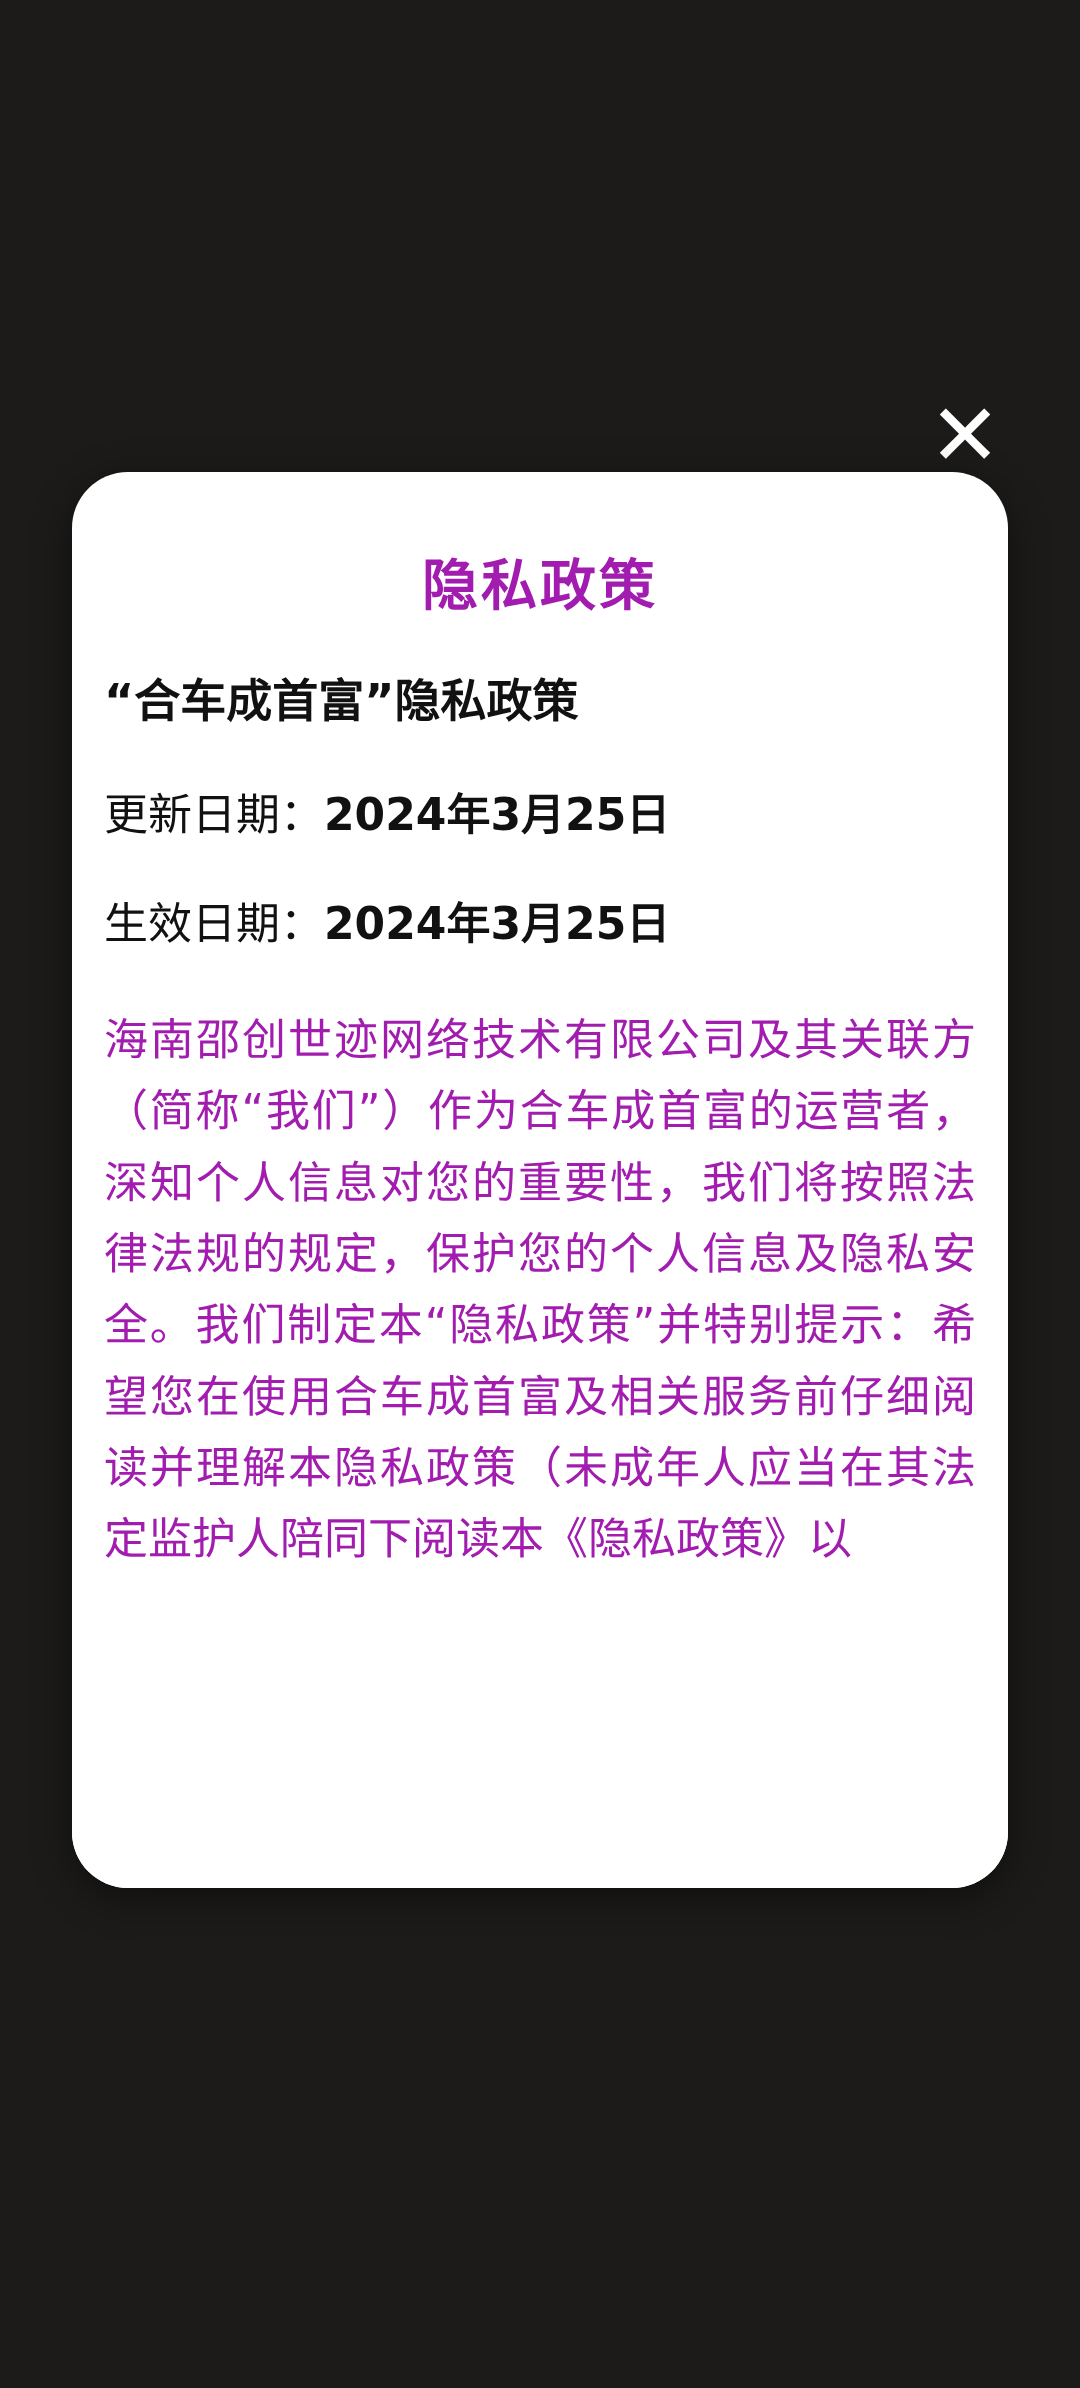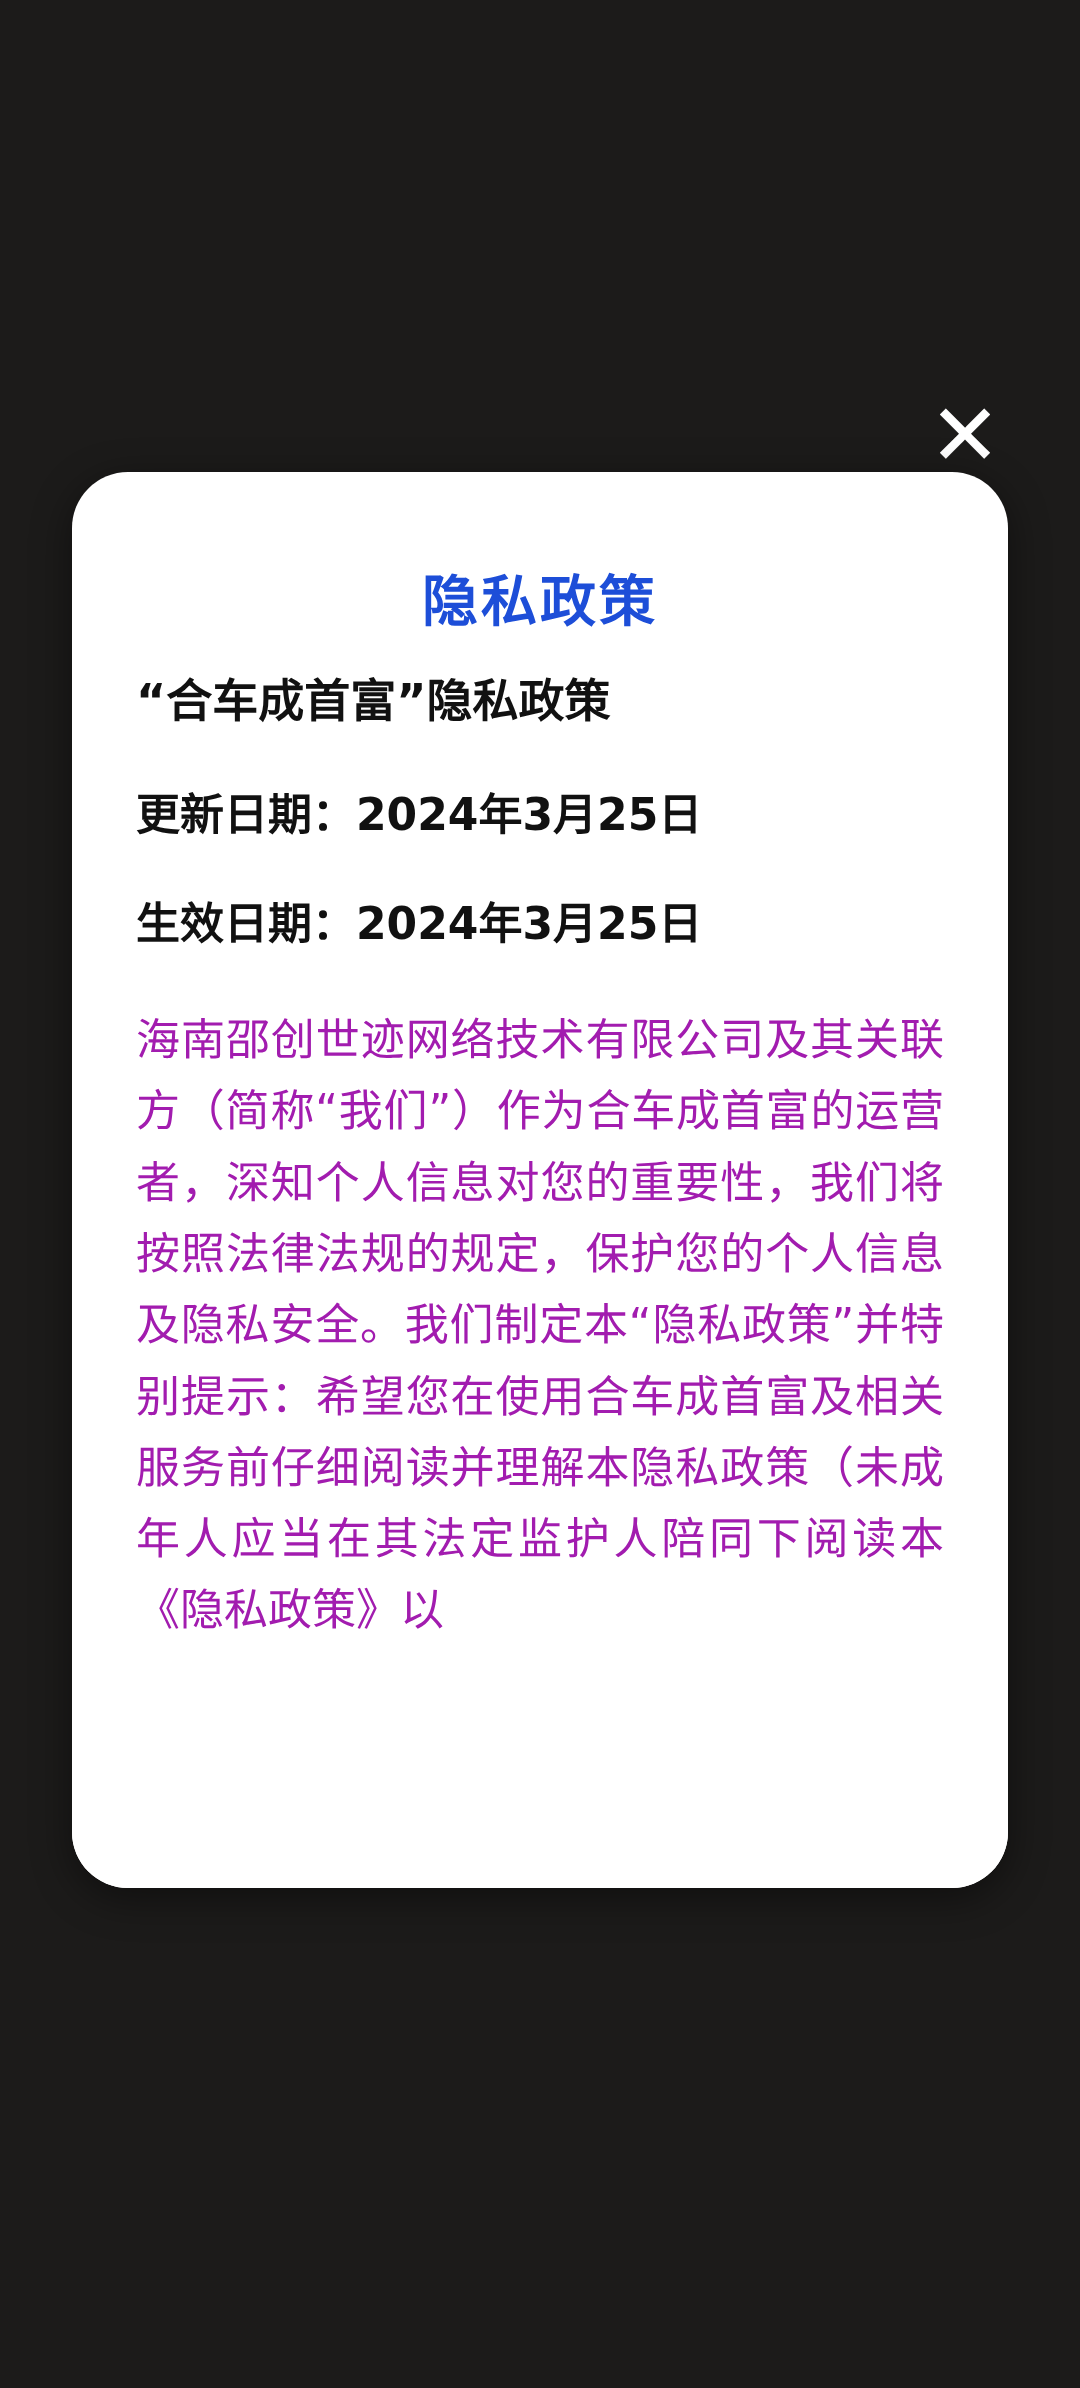--- a/index.html
+++ b/index.html
@@ -50,58 +50,58 @@
     top: 472px;
     width: 936px;
     height: 1416px;
     background: #ffffff;
     border-radius: 56px;
     box-shadow: 0 10px 40px rgba(0,0,0,0.45);
     overflow: hidden;
   }
 
   .dialog-title {
-    margin: 16px;
+    margin: 0;
     padding-top: 68px;
     text-align: center;
-    color: #1d4ed8;
+    color: #a21caf;
     font-size: 56px;
     font-weight: 800;
     letter-spacing: 3px;
     font-family: "DejaVu Sans", "Liberation Sans", sans-serif;
   }
 
   .dialog-body {
     position: absolute;
     left: 0;
     right: 0;
     top: 200px;
     bottom: 130px;
-    padding: 0 64px;
+    padding: 0 32px;
     overflow: hidden;
     -webkit-mask-image: linear-gradient(to bottom, #000 0, #000 92%, rgba(0,0,0,0) 100%);
     mask-image: linear-gradient(to bottom, #000 0, #000 92%, rgba(0,0,0,0) 100%);
   }
 
   .doc-heading {
     margin: 0 0 54px 0;
     color: #111111;
     font-size: 46px;
     font-weight: 800;
     line-height: 1.3;
   }
 
   .doc-meta {
     margin: 0 0 52px 0;
     color: #111111;
     font-size: 44px;
     font-weight: 800;
     line-height: 1.3;
   }
-  .doc-meta .meta-label { font-weight: 700; }
+  .doc-meta .meta-label { font-weight: 400; }
   .doc-meta .meta-value { font-weight: 700; }
 
   .doc-paragraph {
     margin: 0;
     color: #a21caf;
     font-size: 44px;
     line-height: 1.62;
     text-align: justify;
     letter-spacing: 0px;
   }

